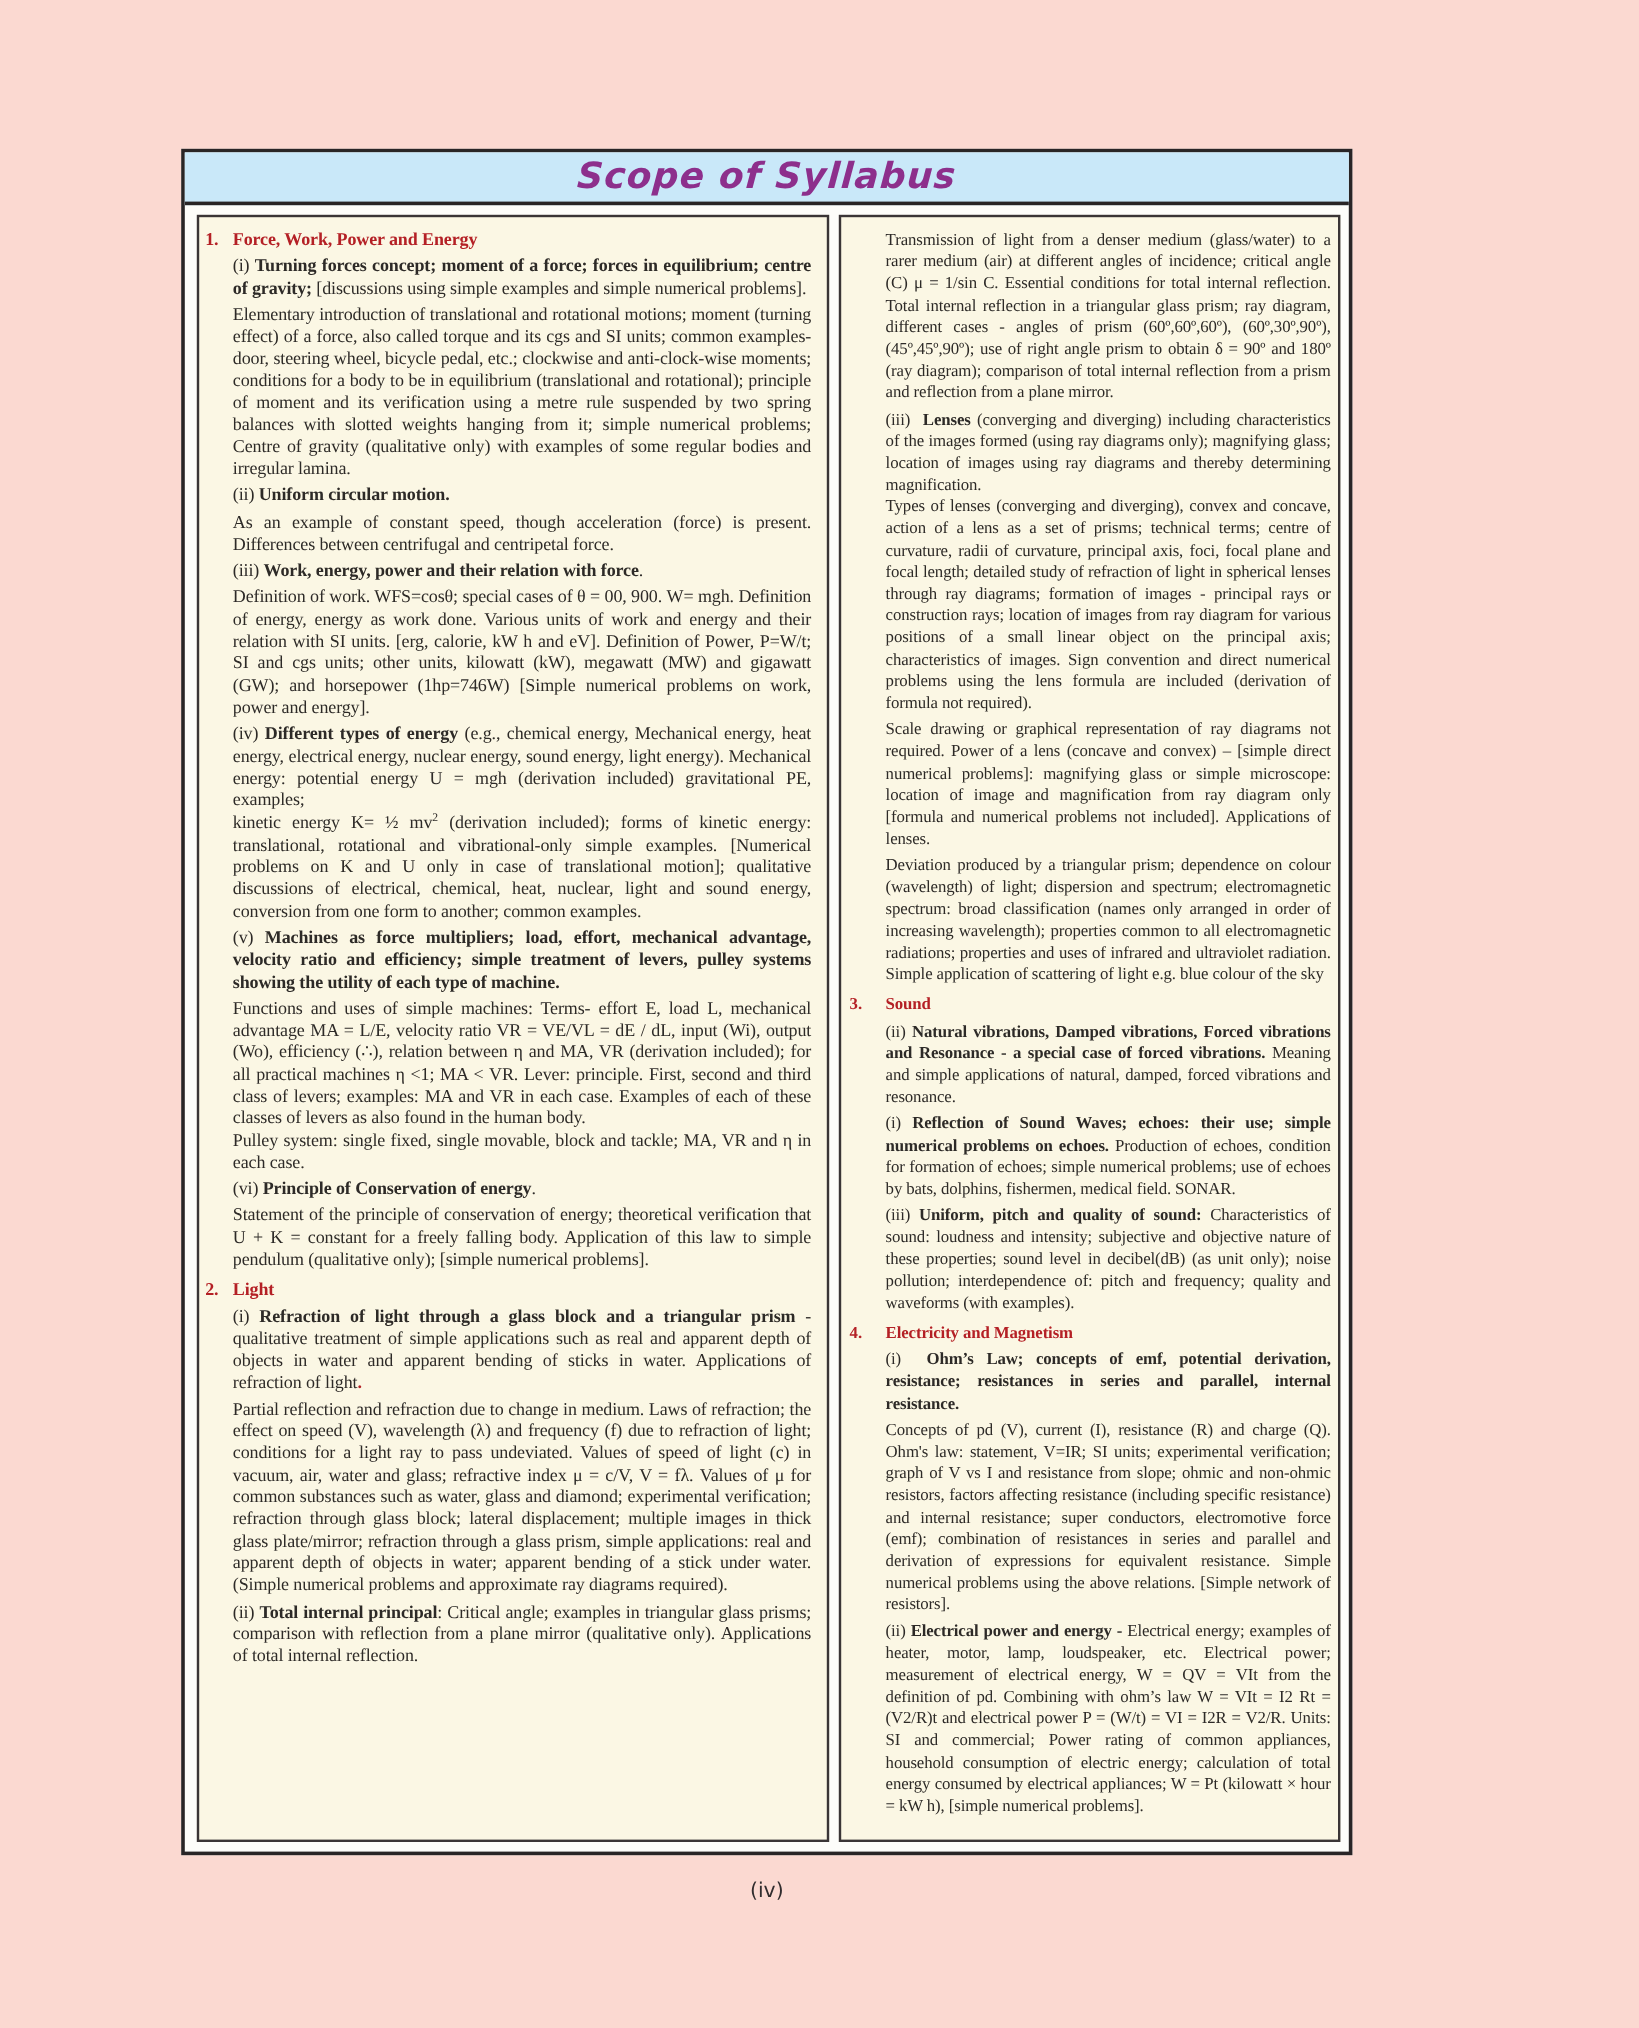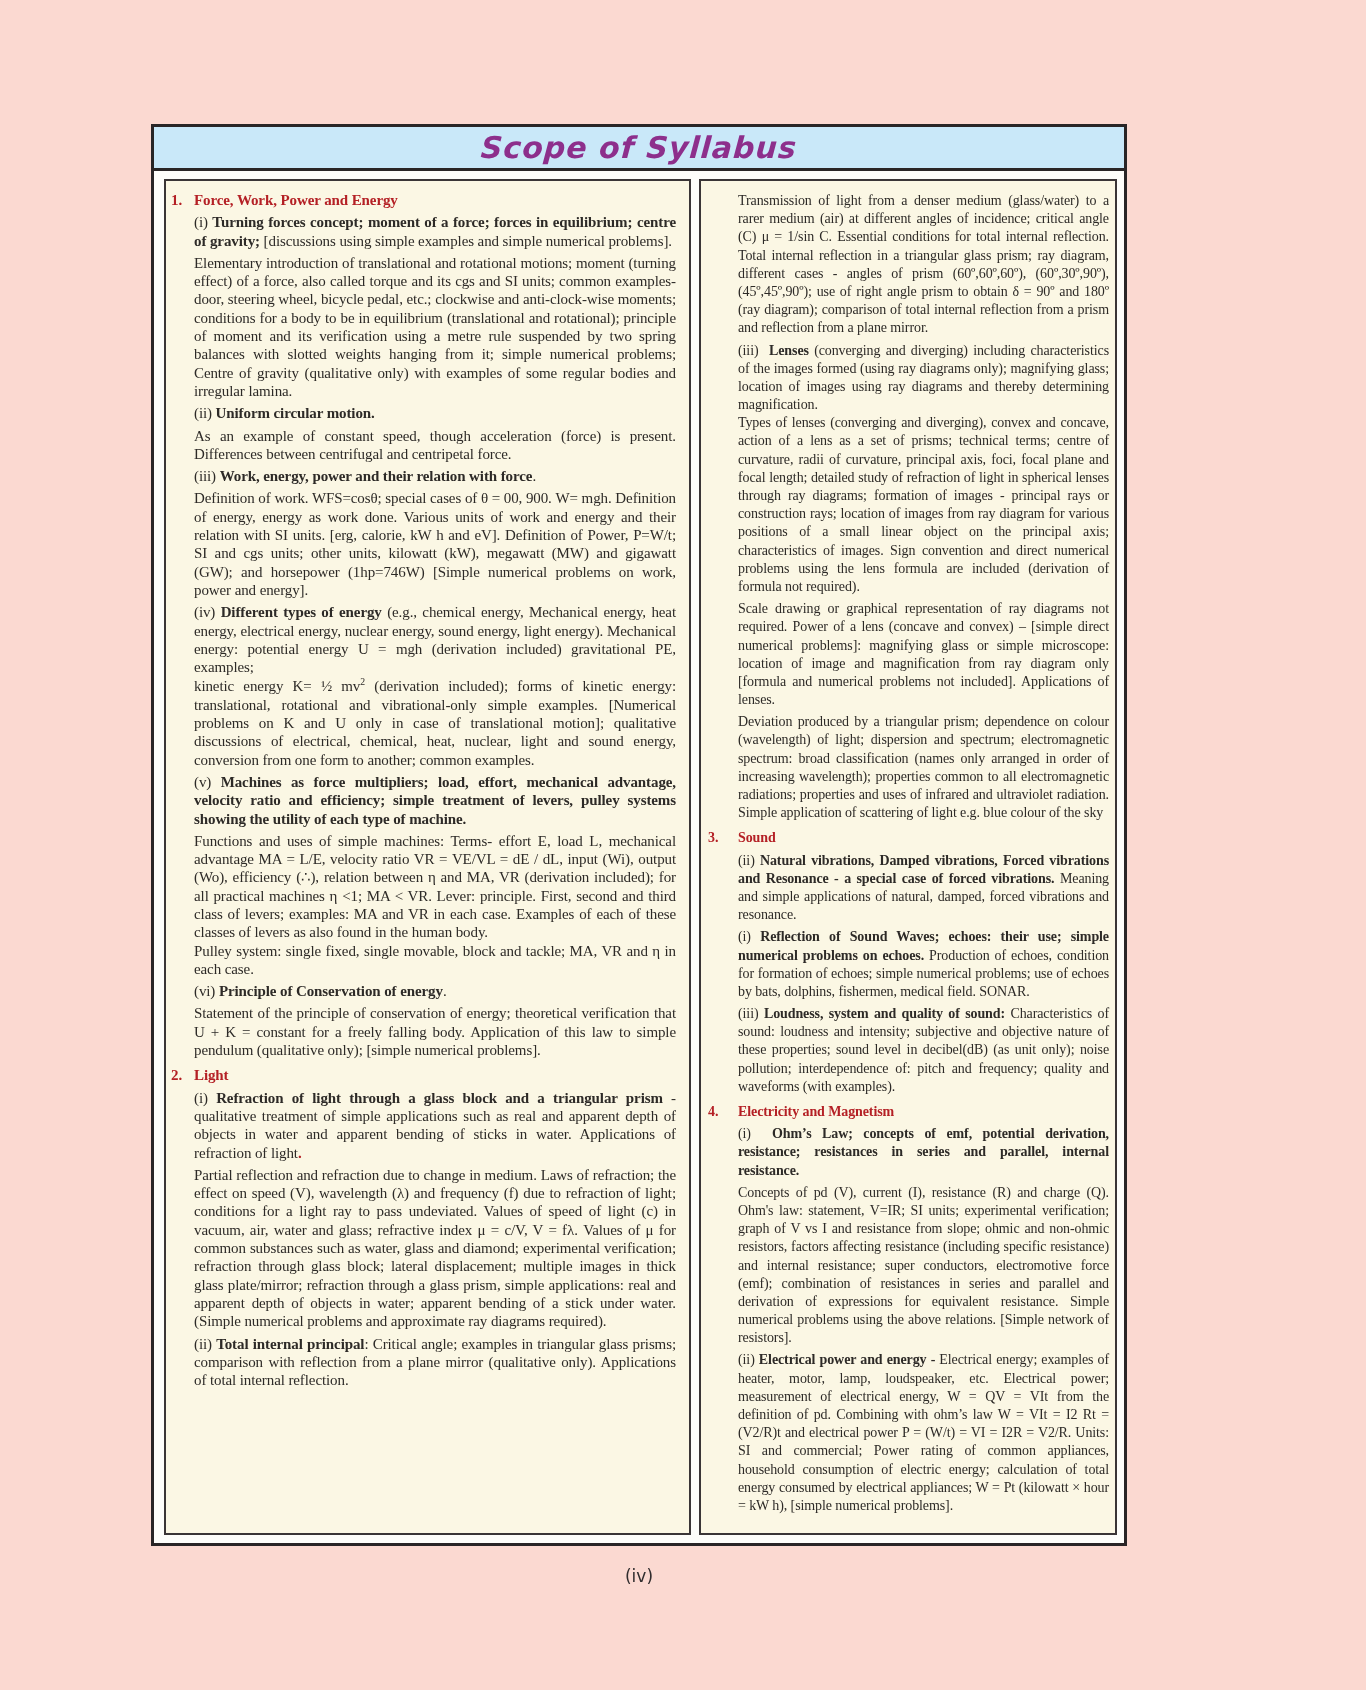--- a/index.html
+++ b/index.html
@@ -119,21 +119,21 @@
         <p class="para"><span>Transmission of light from a denser medium (glass/water) to a rarer medium (air) at different angles of incidence; critical angle (C) μ = 1/sin C. Essential conditions for total internal reflection. Total internal reflection in a triangular glass prism; ray diagram, different cases - angles of prism (60º,60º,60º), (60º,30º,90º), (45º,45º,90º); use of right angle prism to obtain δ = 90º and 180º (ray diagram); comparison of total internal reflection from a prism and reflection from a plane mirror.</span></p>
         <p class="para"><span>(iii)&nbsp; </span><span class="b">Lenses</span><span> (converging and diverging) including characteristics of the images formed (using ray diagrams only); magnifying glass; location of images using ray diagrams and thereby determining magnification.</span><br><span>Types of lenses (converging and diverging), convex and concave, action of a lens as a set of prisms; technical terms; centre of curvature, radii of curvature, principal axis, foci, focal plane and focal length; detailed study of refraction of light in spherical lenses through ray diagrams; formation of images - principal rays or construction rays; location of images from ray diagram for various positions of a small linear object on the principal axis; characteristics of images. Sign convention and direct numerical problems using the lens formula are included (derivation of formula not required).</span></p>
         <p class="para"><span>Scale drawing or graphical representation of ray diagrams not required. Power of a lens (concave and convex) – [simple direct numerical problems]: magnifying glass or simple microscope: location of image and magnification from ray diagram only [formula and numerical problems not included]. Applications of lenses.</span></p>
         <p class="para"><span>Deviation produced by a triangular prism; dependence on colour (wavelength) of light; dispersion and spectrum; electromagnetic spectrum: broad classification (names only arranged in order of increasing wavelength); properties common to all electromagnetic radiations; properties and uses of infrared and ultraviolet radiation. Simple application of scattering of light e.g. blue colour of the sky</span></p>
         <div class="sec">
           <span class="sec-num">3.</span>
           <span class="sec-title">Sound</span>
         </div>
         <p class="para"><span>(ii) </span><span class="b">Natural vibrations, Damped vibrations, Forced vibrations and Resonance - a special case of forced vibrations.</span><span> Meaning and simple applications of natural, damped, forced vibrations and resonance.</span></p>
         <p class="para"><span>(i) </span><span class="b">Reflection of Sound Waves; echoes: their use; simple numerical problems on echoes.</span><span> Production of echoes, condition for formation of echoes; simple numerical problems; use of echoes by bats, dolphins, fishermen, medical field. SONAR.</span></p>
-        <p class="para"><span>(iii) </span><span class="b">Loudness, system and quality of sound:</span><span> Characteristics of sound: loudness and intensity; subjective and objective nature of these properties; sound level in decibel(dB) (as unit only); noise pollution; interdependence of: pitch and frequency; quality and waveforms (with examples).</span></p>
+        <p class="para"><span>(iii) </span><span class="b">Uniform, pitch and quality of sound:</span><span> Characteristics of sound: loudness and intensity; subjective and objective nature of these properties; sound level in decibel(dB) (as unit only); noise pollution; interdependence of: pitch and frequency; quality and waveforms (with examples).</span></p>
         <div class="sec">
           <span class="sec-num">4.</span>
           <span class="sec-title">Electricity and Magnetism</span>
         </div>
         <p class="para"><span>(i)&nbsp; </span><span class="b">Ohm’s Law; concepts of emf, potential derivation, resistance; resistances in series and parallel, internal resistance.</span></p>
         <p class="para"><span>Concepts of pd (V), current (I), resistance (R) and charge (Q). Ohm's law: statement, V=IR; SI units; experimental verification; graph of V vs I and resistance from slope; ohmic and non-ohmic resistors, factors affecting resistance (including specific resistance) and internal resistance; super conductors, electromotive force (emf); combination of resistances in series and parallel and derivation of expressions for equivalent resistance. Simple numerical problems using the above relations. [Simple network of resistors].</span></p>
         <p class="para"><span>(ii) </span><span class="b">Electrical power and energy -</span><span> Electrical energy; examples of heater, motor, lamp, loudspeaker, etc. Electrical power; measurement of electrical energy, W = QV = VIt from the definition of pd. Combining with ohm’s law W = VIt = I2 Rt = (V2/R)t and electrical power P = (W/t) = VI = I2R = V2/R. Units: SI and commercial; Power rating of common appliances, household consumption of electric energy; calculation of total energy consumed by electrical appliances; W = Pt (kilowatt × hour = kW h), [simple numerical problems].</span></p>
       </div>
   </div>
 </div>

